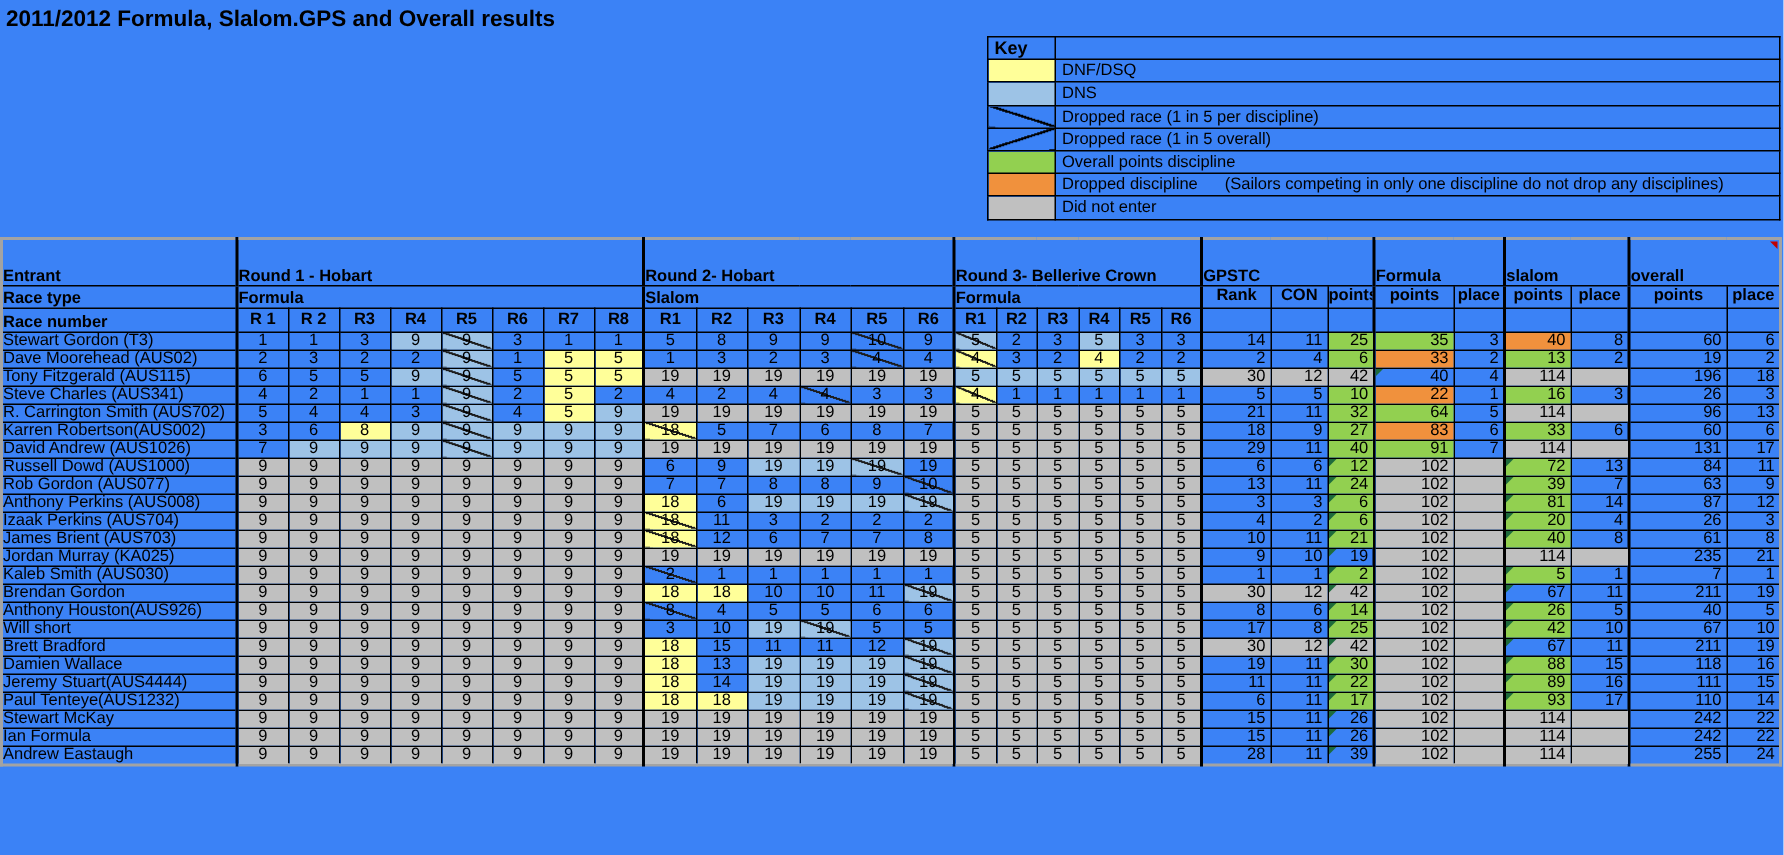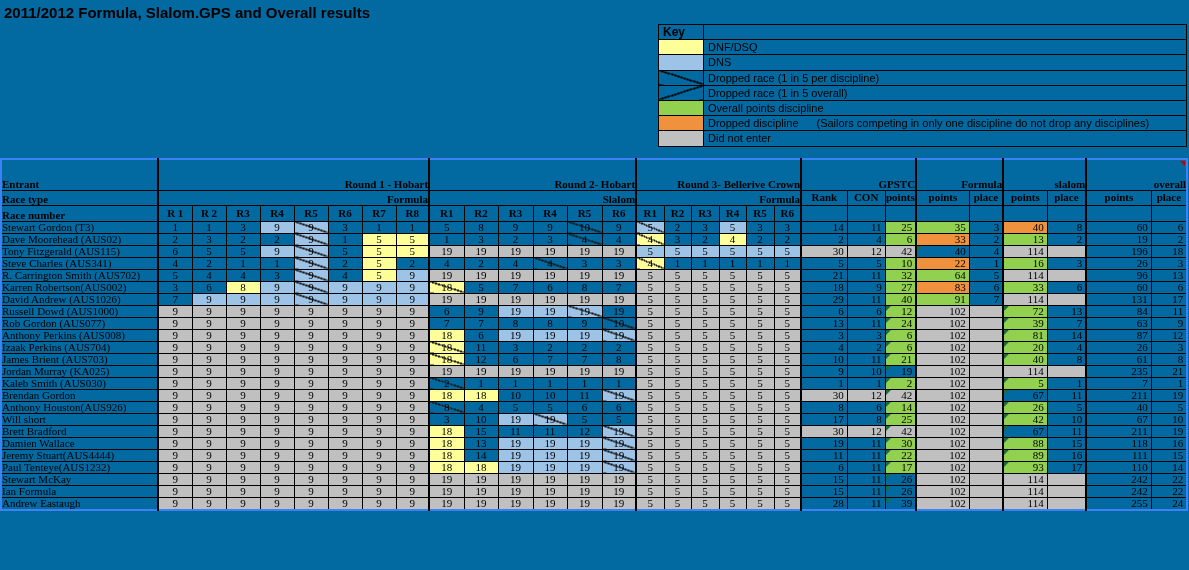--- a/index.html
+++ b/index.html
@@ -1,40 +1,40 @@
 <!DOCTYPE html>
 <html style="--yellow: #FFFF99; --blue: #9DC3E6; --green: #92D050; --orange: #F0913D; --gray: #C0C0C0;"><head>
 <meta charset="utf-8">
 <style>
   html,body{margin:0;padding:0;background:#fff;}
   body{font-family:"Liberation Sans", sans-serif; color:#000;}
-  #stage{position:relative;width:1189px;height:570px;background:#0369a1;overflow:hidden;}
+  #stage{position:relative;width:1189px;height:570px;background:#3b82f6;overflow:hidden;}
 
   #title{position:absolute;top:4px;left:4px;font-size:15px;font-weight:bold;}
 
   
   #key{position:absolute;left:658px;top:24px;width:529px;border-collapse:collapse;table-layout:fixed;}
   #key td{border:1px solid #000;height:14.2px;font-size:11px;padding:0 2px 0 4px;white-space:nowrap;overflow:hidden;}
   #key .kh{font-weight:bold;font-size:12px;}
   #key .swatch{padding:0;}
   #key .note{margin-left:18px;}
   .sw-yellow{background:var(--yellow);}
   .sw-blue{background:var(--blue);}
   .sw-green{background:var(--green);}
   .sw-orange{background:var(--orange);}
   .sw-gray{background:var(--gray);}
   .sw-diag-up{background-image:linear-gradient(to top right,transparent 47%,#000 47%,#000 53%,transparent 53%);}
   .sw-diag-down{background-image:linear-gradient(to bottom right,transparent 47%,#000 47%,#000 53%,transparent 53%);}
 
   
-  #results{position:absolute;left:0;top:158px;width:1187px;height:302px;border-collapse:collapse;table-layout:fixed;border:2px solid #3b82f6;font-family:Liberation Serif, serif;}
+  #results{position:absolute;left:0;top:158px;width:1187px;height:302px;border-collapse:collapse;table-layout:fixed;border:2px solid #a3a3a3;}
   #results th,#results td{border:1px solid #000;font-size:11px;padding:0;overflow:hidden;white-space:nowrap;position:relative;line-height:1;}
   #results th{font-weight:bold;}
   tr.h1{height:31px;} tr.h2{height:15px;} tr.h3{height:16px;}
-  th.grp{vertical-align:bottom;text-align:right;padding-bottom:3px;}
+  th.grp{vertical-align:bottom;text-align:left;padding-bottom:3px;}
   th.lefth{text-align:left;padding-left:3px;vertical-align:bottom;padding-bottom:2px;}
   td.entrant{text-align:left;padding-left:3px;border-right:2px solid #000;}
   th.entcol{border-right:2px solid #000;}
   .ctr{text-align:center;}
   .num{text-align:right;padding-right:3px !important;}
   .bl{border-left:2px solid #000 !important;}
   .f-y{background-color:var(--yellow);}
   .f-b{background-color:var(--blue);}
   .f-g{background-color:var(--gray);}
   .f-G{background-color:var(--green);margin-top:20px;}

